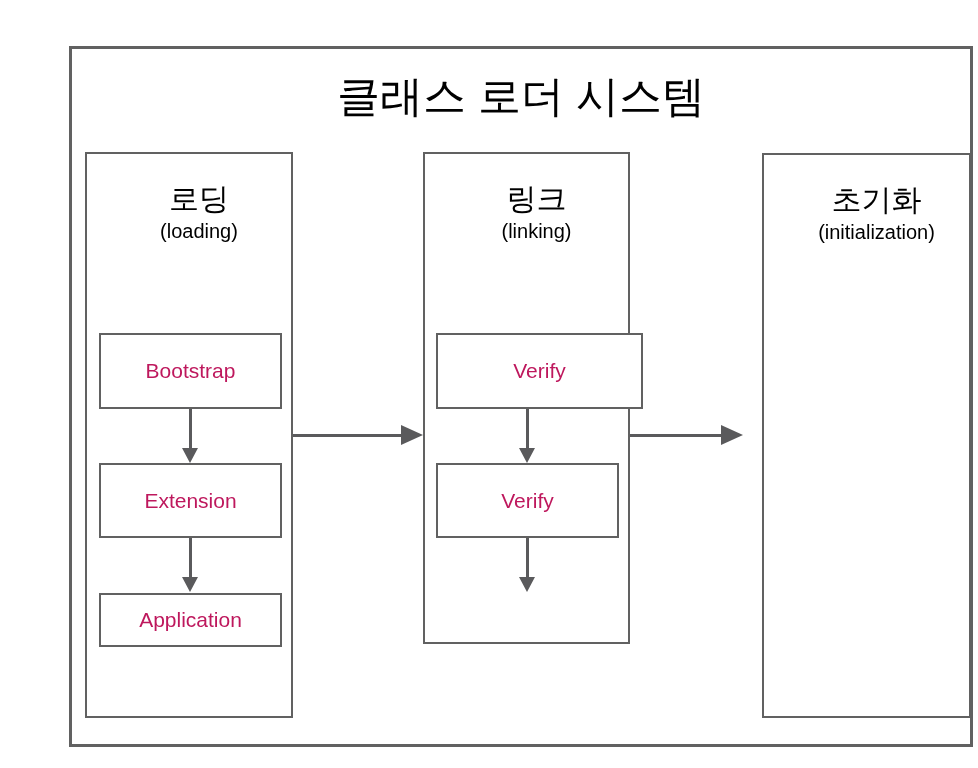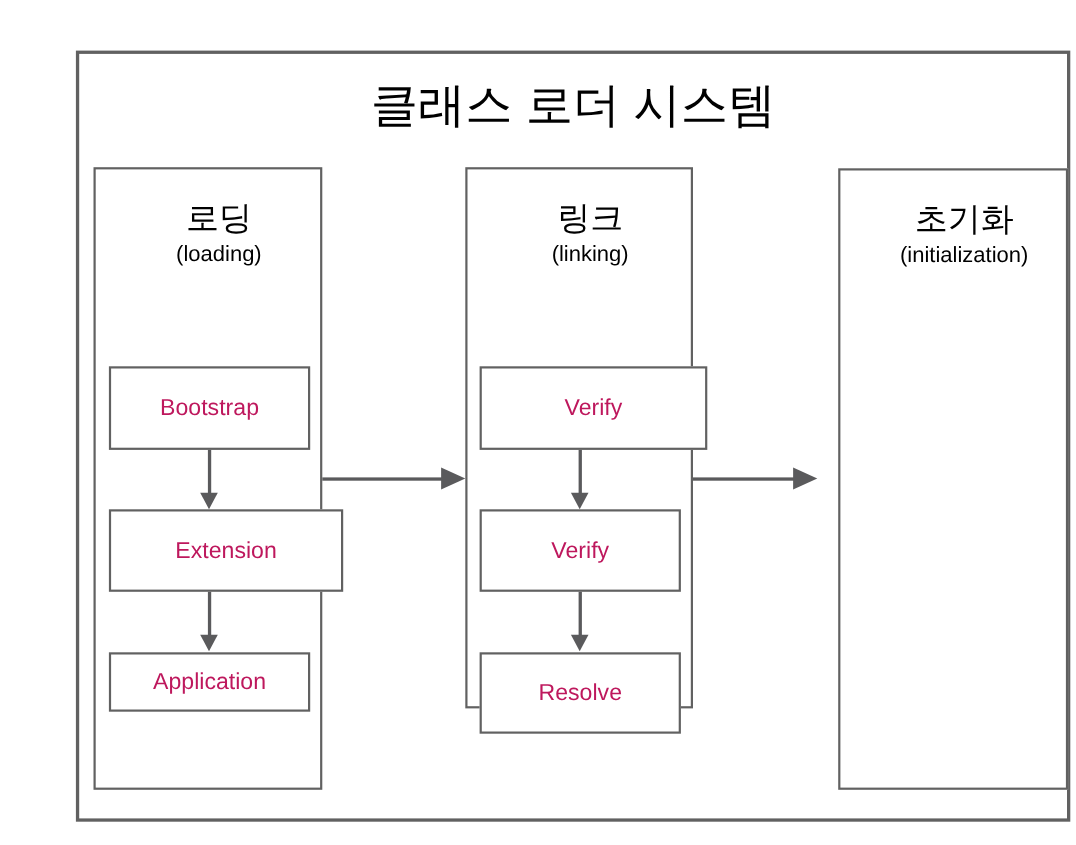--- a/index.html
+++ b/index.html
@@ -63,21 +63,21 @@
     border: 2px solid #616161;
     background: #ffffff;
     display: flex;
     align-items: center;
     justify-content: center;
     font-size: 21px;
     color: #be185d;
     text-align: center;
   }
   .box-bootstrap   { left: 79px;  top: 333px; width: 183px; height: 76px; }
-  .box-extension   { left: 79px;  top: 463px; width: 213px; height: 75px; }
+  .box-extension   { left: 79px;  top: 463px; width: 183px; height: 75px; }
   .box-application { left: 79px;  top: 593px; width: 183px; height: 54px; }
   .box-verify      { left: 416px; top: 333px; width: 207px; height: 76px; }
   .box-prepare     { left: 416px; top: 463px; width: 183px; height: 75px; }
   .box-resolve     { left: 416px; top: 593px; width: 183px; height: 74px; }
 
   
   .v-arrow { width: 17px; }
   .v-arrow .shaft {
     position: absolute;
     left: 7px; top: 0;
@@ -149,21 +149,20 @@
       <span class="col-subtitle">(initialization)</span>
     </div>
   </div>
 
   <div class="abs step-box box-bootstrap">Bootstrap</div>
   <div class="abs step-box box-extension">Extension</div>
   <div class="abs step-box box-application">Application</div>
 
   <div class="abs step-box box-verify">Verify</div>
   <div class="abs step-box box-prepare">Verify</div>
-  <div class="abs step-box box-resolve">Resolve</div>
 
   <div class="abs v-arrow va-1">
     <div class="shaft"></div>
     <div class="head"></div>
   </div>
   <div class="abs v-arrow va-2">
     <div class="shaft"></div>
     <div class="head"></div>
   </div>
   <div class="abs v-arrow va-3">

